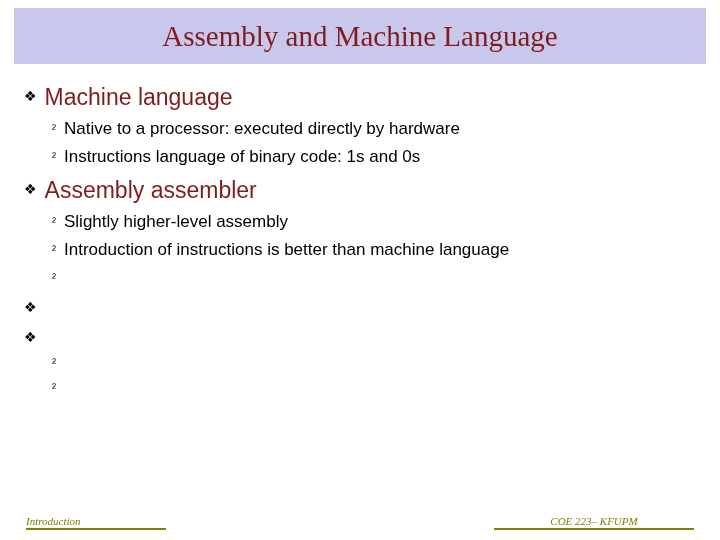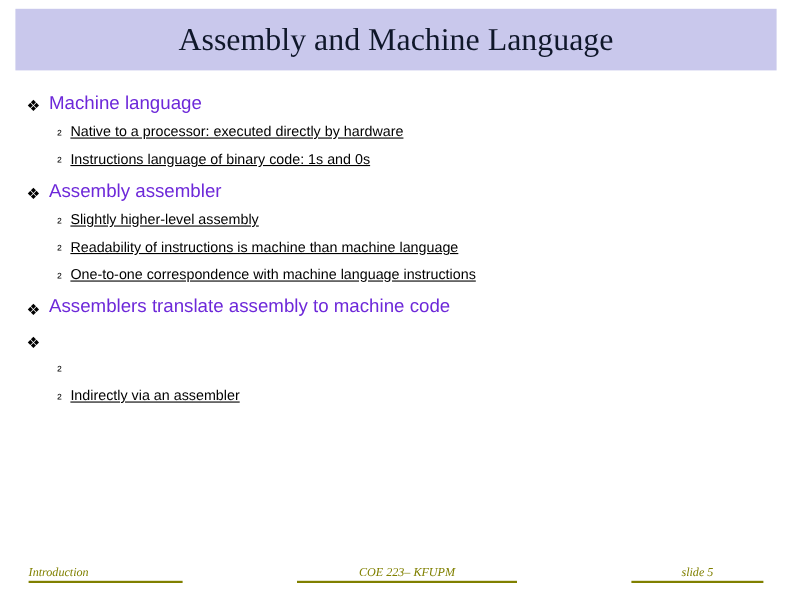--- a/index.html
+++ b/index.html
@@ -15,56 +15,55 @@
     margin: 0 14px 0 14px;
     background: #c9c8ec;
     height: 56px;
     display: flex;
     align-items: center;
     justify-content: center;
   }
   .title-bar .title-text {
     font-family: "Comic Sans MS", "Comic Sans", cursive;
     font-size: 29px;
-    color: #0f172a;
+    color: #7f1d1d;
     font-weight: 400;
   }
   .body {
     padding: 10px 24px 0 24px;
   }
   .l1 {
     display: flex;
     align-items: flex-start;
     margin: 10px 0 4px 0;
   }
   .l1 .bullet {
     color: #000;
     font-size: 14px;
     margin-right: 8px;
     margin-top: 4px;
   }
   .l1 .txt {
-    font-size: 17px;
-    color: #6d28d9;
+    font-size: 23px;
+    color: #7f1d1d;
   }
   .l2 {
     display: flex;
     align-items: flex-start;
     margin: 8px 0 6px 28px;
   }
   .l2 .bullet {
     color: #000;
     font-size: 12px;
     margin-right: 8px;
     margin-top: 3px;
   }
   .l2 .txt {
-    font-size: 13px;
+    font-size: 17px;
     color: #000;
-    text-decoration: underline;
   }
   .footer {
     position: absolute;
     bottom: 10px;
     left: 26px;
     right: 26px;
     display: flex;
     justify-content: space-between;
     align-items: center;
   }
@@ -107,44 +106,40 @@
     <div class="l1">
       <span class="bullet">❖</span>
       <span class="txt">Assembly assembler</span>
     </div>
     <div class="l2">
       <span class="bullet">²</span>
       <span class="txt">Slightly higher-level assembly</span>
     </div>
     <div class="l2">
       <span class="bullet">²</span>
-      <span class="txt">Readability of instructions is machine than machine language</span>
+      <span class="txt">Introduction of instructions is better than machine language</span>
     </div>
     <div class="l2">
       <span class="bullet">²</span>
-      <span class="txt">One-to-one correspondence with machine language instructions</span>
     </div>
 
     <div class="l1">
       <span class="bullet">❖</span>
-      <span class="txt">Assemblers translate assembly to machine code</span>
     </div>
 
     <div class="l1">
       <span class="bullet">❖</span>
     </div>
     <div class="l2">
       <span class="bullet">²</span>
     </div>
     <div class="l2">
       <span class="bullet">²</span>
-      <span class="txt">Indirectly via an assembler</span>
     </div>
 
   </div>
 
   <div class="footer">
     <span class="f left">Introduction</span>
     <span class="f center">COE 223– KFUPM</span>
-    <span class="f right">slide 5</span>
   </div>
 
 </div>
 
 </body></html>

